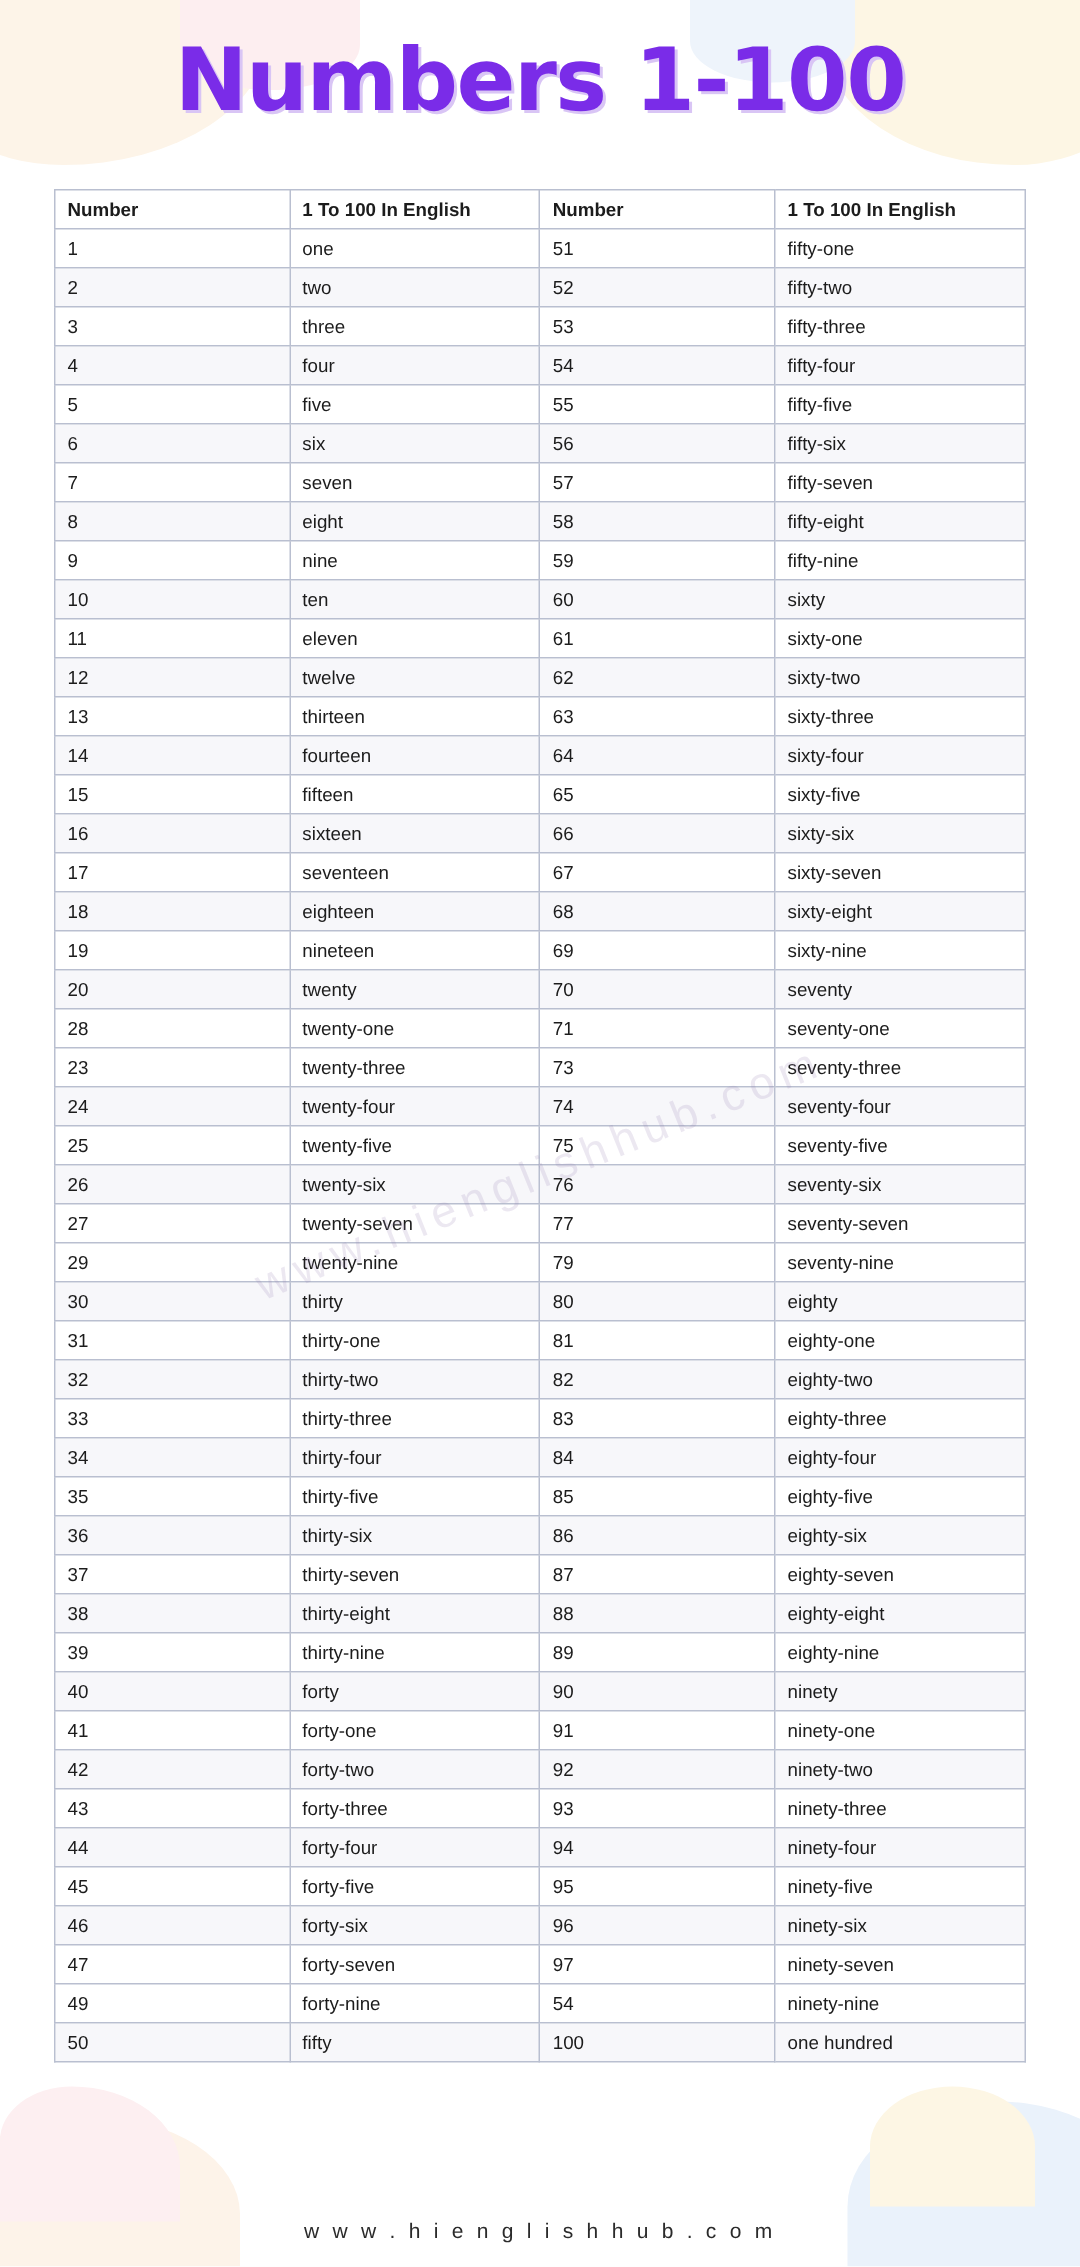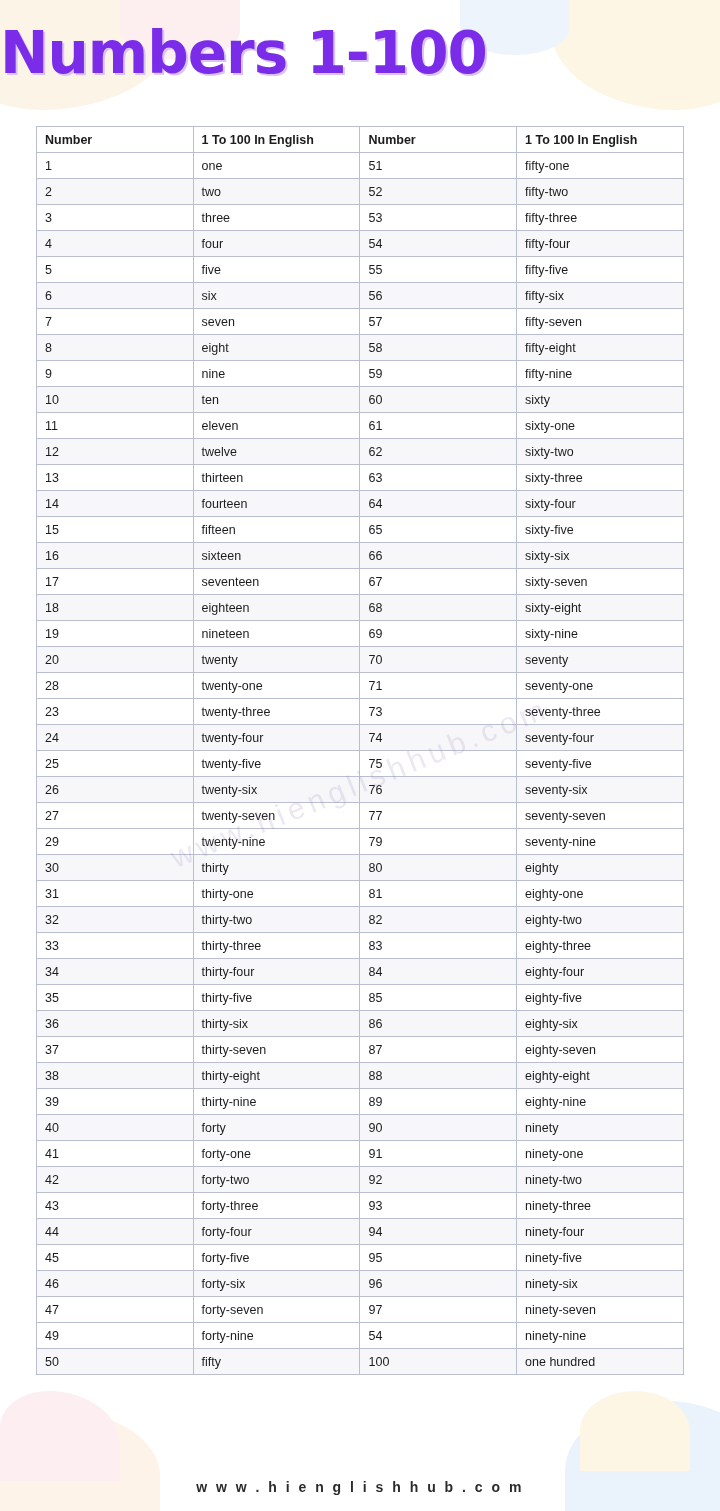--- a/index.html
+++ b/index.html
@@ -48,20 +48,21 @@
     bottom: -30px; right: -45px; width: 200px; height: 140px;
     background: #eaf2fb; border-radius: 50% 50% 0 0;
   }
   .blob-br2 {
     bottom: 40px; right: 30px; width: 110px; height: 80px;
     background: #fdf6e4; border-radius: 50% 50% 0 0;
   }
 
   .title-wrap {
     position: relative;
+    text-align: center;
     padding-top: 24px;
     padding-bottom: 6px;
     z-index: 3;
   }
   .title {
     font-family: "DejaVu Sans", sans-serif;
     font-size: 58px;
     font-weight: bold;
     color: #7a2ce8;
     letter-spacing: -1px;
@@ -121,21 +122,21 @@
   }
 
   .footer {
     position: absolute;
     bottom: 16px;
     left: 0;
     width: 100%;
     text-align: center;
     font-size: 14px;
     letter-spacing: 2.5px;
-    font-weight: bold;
+    font-weight: normal;
     color: #2b2b2b;
     z-index: 4;
   }
 </style>
 </head>
 <body>
 
 <div class="page">
 
   <div class="blob blob-tl"></div>

